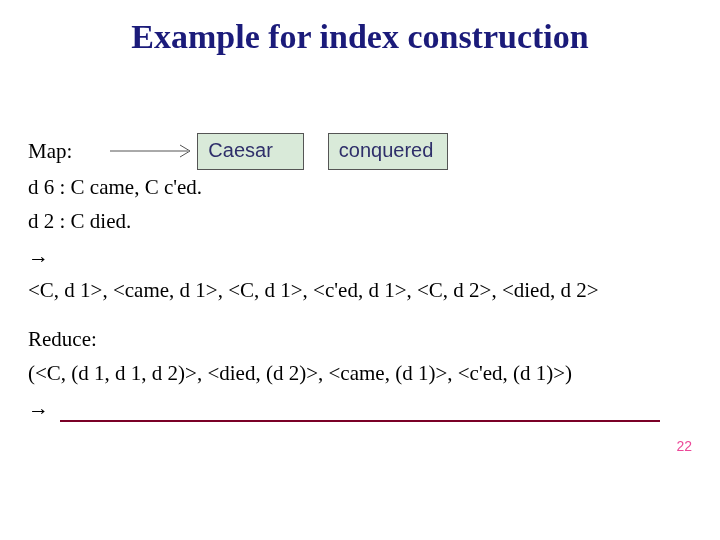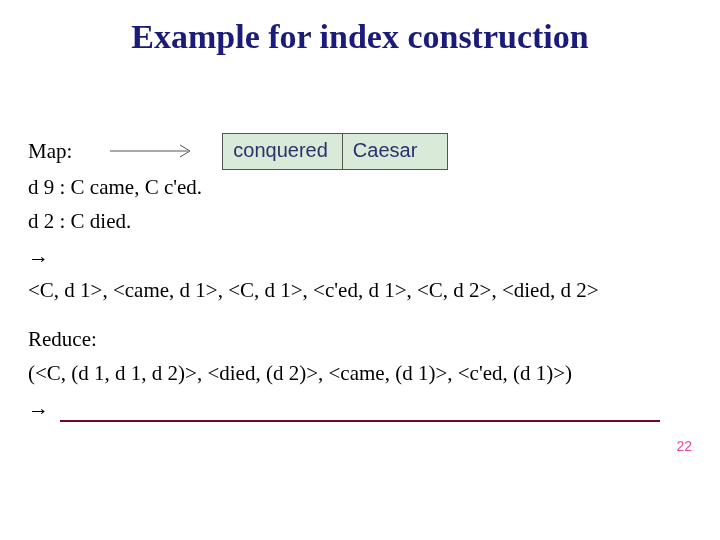--- a/index.html
+++ b/index.html
@@ -100,25 +100,25 @@
   <div class="title">Example for index construction</div>
 
   <div class="body">
 
     <div class="map-line">
       <span class="map-label">Map:</span>
       <svg class="arrow-svg" width="90" height="20" viewBox="0 0 90 20">
         <line x1="2" y1="10" x2="80" y2="10" stroke="#555" stroke-width="1"></line>
         <polyline points="72,4 82,10 72,16" fill="none" stroke="#555" stroke-width="1"></polyline>
       </svg>
+      <span class="word-box first">Caesar</span>
       <span class="word-box second">conquered</span>
-      <span class="word-box first">Caesar</span>
     </div>
 
-    <p>d 9 : C came, C c'ed.</p>
+    <p>d 6 : C came, C c'ed.</p>
     <p>d 2 : C died.</p>
     <p>→</p>
     <p>&lt;C, d 1&gt;, &lt;came, d 1&gt;, &lt;C, d 1&gt;, &lt;c'ed, d 1&gt;, &lt;C, d 2&gt;, &lt;died, d 2&gt;</p>
 
     <div class="gap"></div>
 
     <p>Reduce:</p>
     <p>(&lt;C, (d 1, d 1, d 2)&gt;, &lt;died, (d 2)&gt;, &lt;came, (d 1)&gt;, &lt;c'ed, (d 1)&gt;)</p>
     <p>→</p>
 

